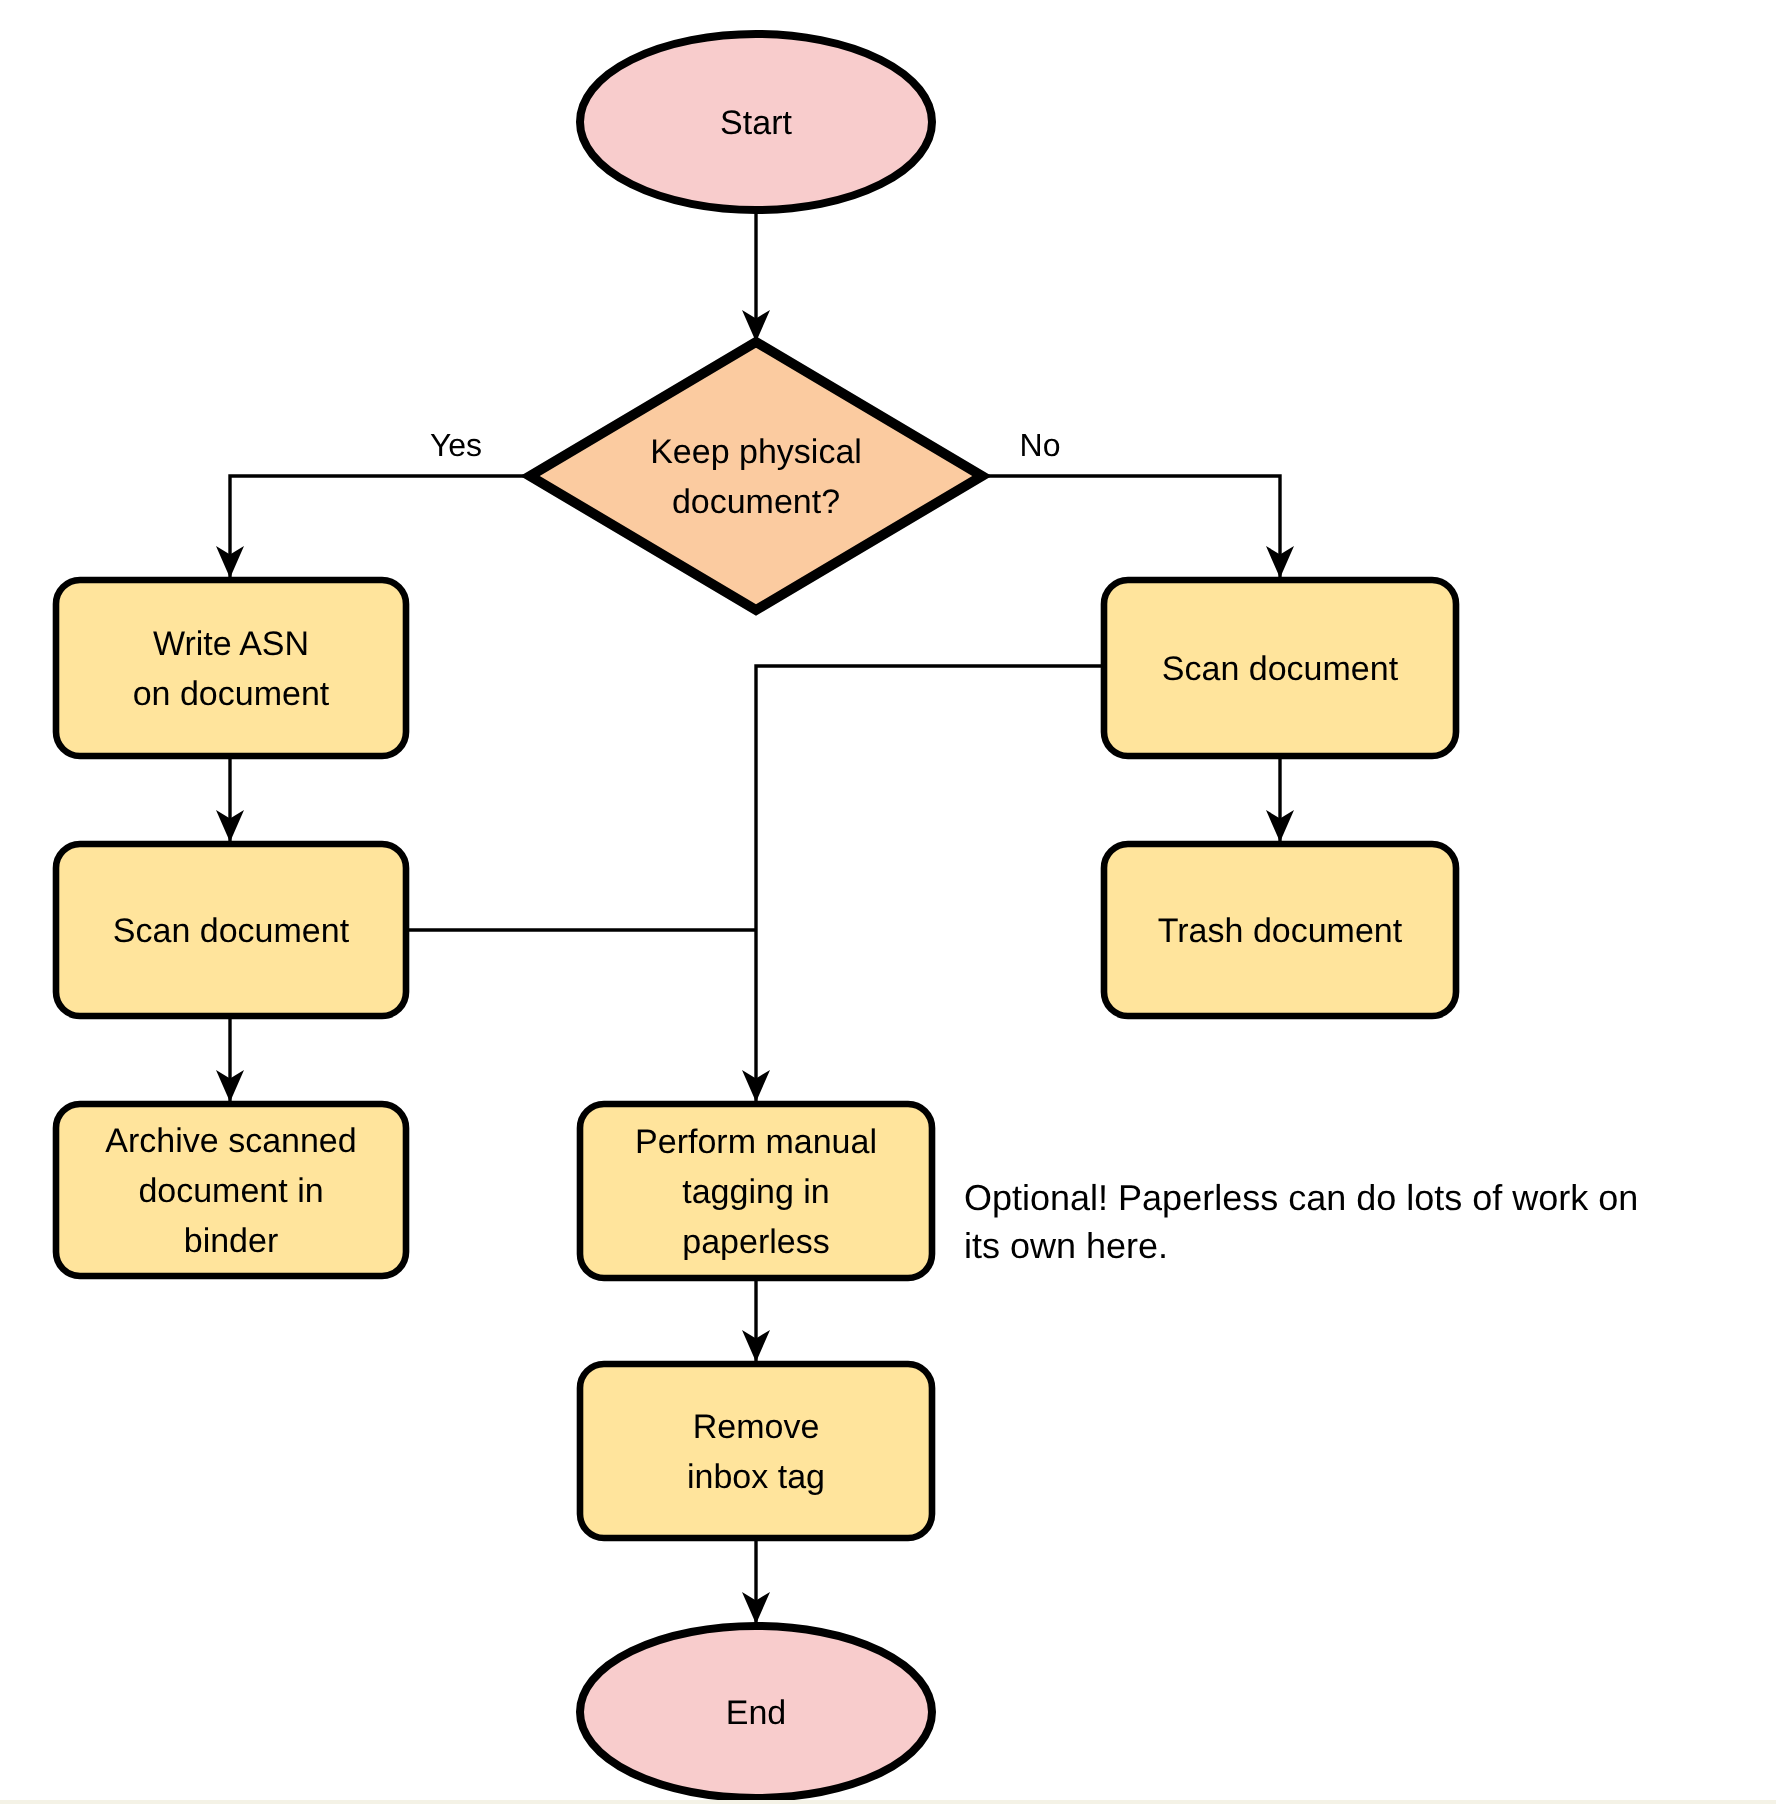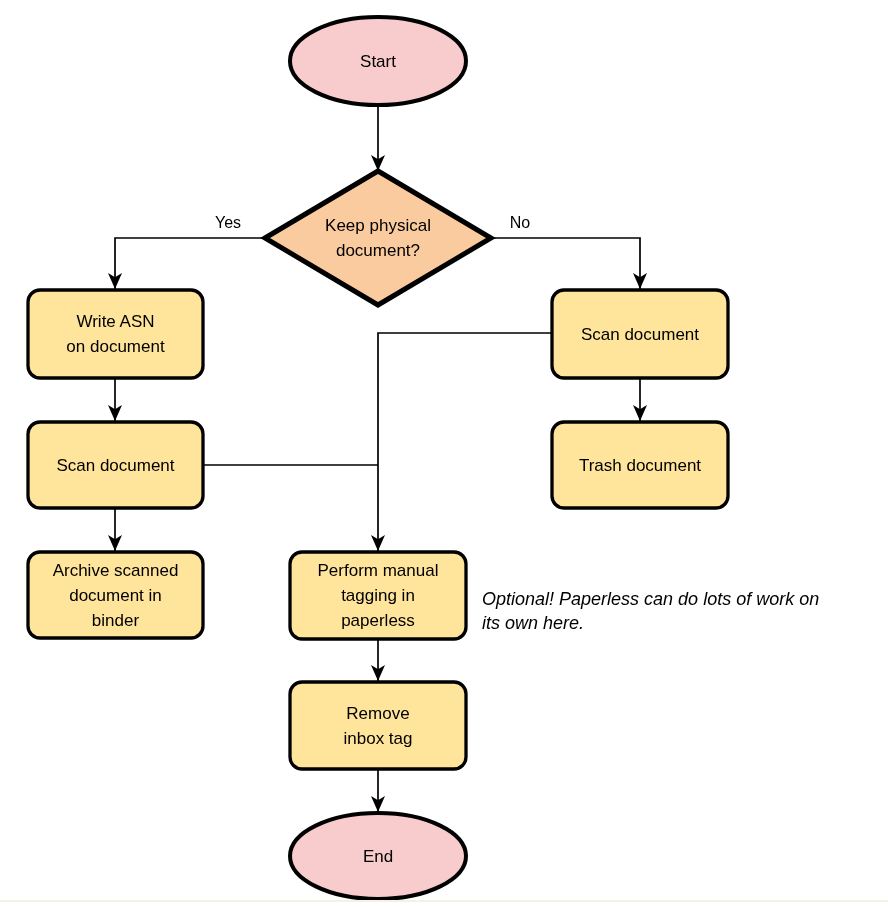--- a/index.html
+++ b/index.html
@@ -27,21 +27,20 @@
     font-family: "Liberation Sans", sans-serif;
     fill: #000000;
   }
   .annotation {
     position: absolute;
     left: 482px;
     top: 587px;
     width: 402px;
     font-size: 18px;
     line-height: 24px;
-    font-style: italic;
     color: #000000;
     white-space: pre-line;
   }
   .footer-line {
     position: absolute;
     left: 0;
     top: 900px;
     width: 888px;
     height: 2px;
   }

